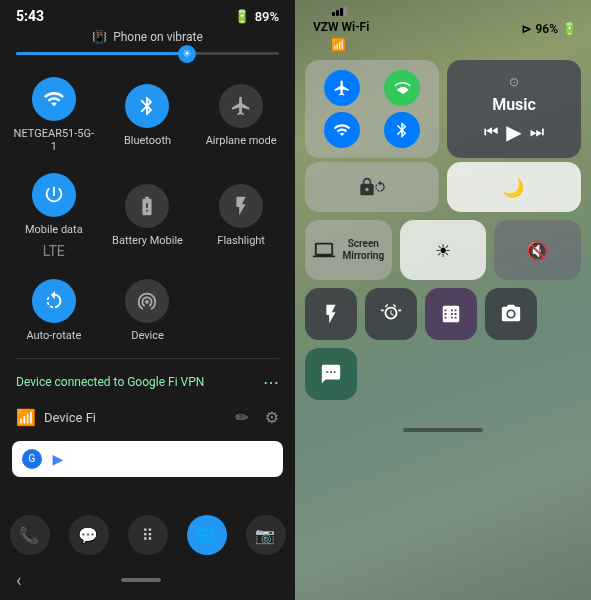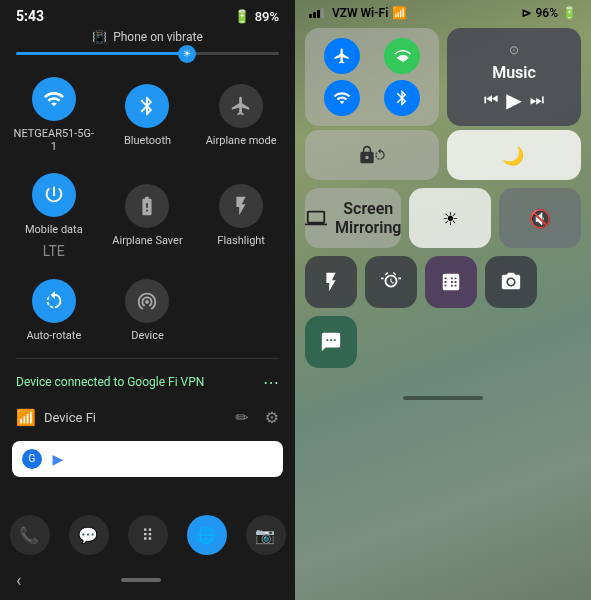--- a/index.html
+++ b/index.html
@@ -254,21 +254,21 @@
     .ios-status-bar {
       display: flex;
       justify-content: space-between;
       align-items: center;
       padding: 6px 14px 4px;
       color: #000;
       font-size: 12px;
       font-weight: 600;
     }
 
-    .ios-status-left { display: flex; align-items: center; gap: 4px; }
+    .ios-status-left { display: flex; align-items: center; gap: 4px; flex-direction: column; }
     .ios-status-right { display: flex; align-items: center; gap: 4px; }
 
     .signal-bars {
       display: flex;
       align-items: flex-end;
       gap: 1px;
     }
 
     .signal-bar {
       width: 3px;
@@ -365,21 +365,21 @@
       border-radius: 14px;
       background: rgba(180,180,180,0.55);
       display: flex;
       align-items: center;
       justify-content: center;
       gap: 8px;
       cursor: pointer;
     }
 
     .mirroring-text {
-      font-size: 16px;
+      font-size: 10px;
       font-weight: 600;
       color: #222;
       line-height: 1.2;
       text-align: center;
     }
 
     .brightness-card-ios {
       flex: 1;
       height: 60px;
       border-radius: 14px;
@@ -506,21 +506,21 @@
       <span class="tile-label">Mobile data</span>
       <span class="tile-sublabel">LTE</span>
     </div>
 
     <div class="tile">
       <div class="tile-icon inactive">
         <svg width="22" height="22" viewBox="0 0 24 24" fill="#aaa">
           <path d="M15.67 4H14V2h-4v2H8.33C7.6 4 7 4.6 7 5.33v15.33C7 21.4 7.6 22 8.33 22h7.33c.74 0 1.34-.6 1.34-1.33V5.33C17 4.6 16.4 4 15.67 4zM13 18h-2v-2h2v2zm0-4h-2V9h2v5z"></path>
         </svg>
       </div>
-      <span class="tile-label">Airplane Saver</span>
+      <span class="tile-label">Battery Mobile</span>
     </div>
 
     <div class="tile">
       <div class="tile-icon inactive">
         <svg width="22" height="22" viewBox="0 0 24 24" fill="#aaa">
           <path d="M7 2v11h3v9l7-12h-4l4-8z"></path>
         </svg>
       </div>
       <span class="tile-label">Flashlight</span>
     </div>

